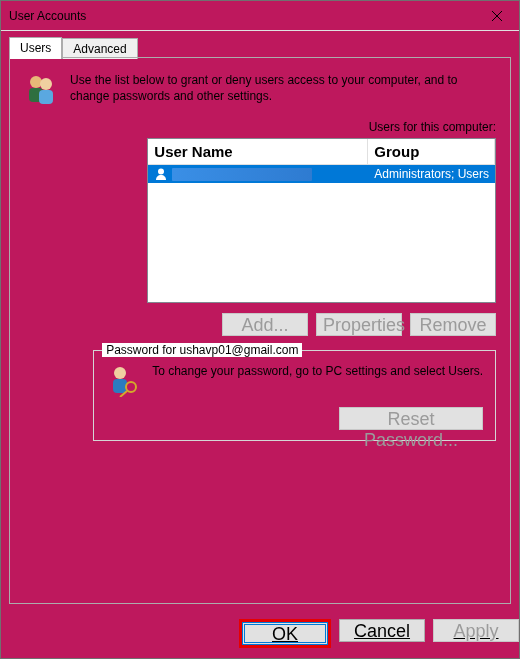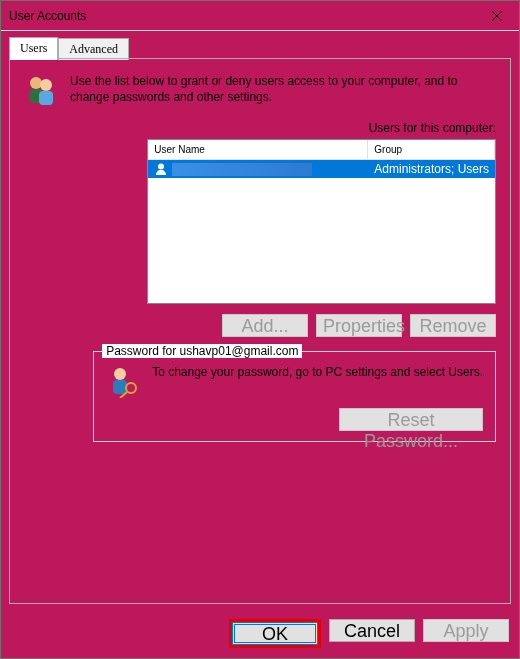--- a/index.html
+++ b/index.html
@@ -37,21 +37,20 @@
     justify-content: center;
     cursor: pointer;
   }
   .titlebar-close svg { width: 10px; height: 10px; }
   .tabstrip {
     display: flex;
     padding: 2px 8px 0 8px;
     gap: 0;
     position: relative;
     margin-top: 4px;
-    font-family: Liberation Serif, serif;
   }
   .tab {
     padding: 3px 10px;
     border: 1px solid #acacac;
     border-bottom: none;
     background: #fff;
     font-size: 12px;
     position: relative;
     cursor: pointer;
   }
@@ -104,21 +103,22 @@
   .group-label { margin-bottom: 4px; }
   .listview {
     border: 1px solid #828790;
     background: #fff;
     height: 165px;
   }
   .lv-header {
     display: flex;
     background: #fff;
     border-bottom: 1px solid #e0e0e0;
-    font-size: 10px;
+    font-size: 15px;
+    font-weight: bold;
   }
   .lv-col {
     padding: 4px 6px;
     border-right: 1px solid #e0e0e0;
   }
   .lv-col.c1 { width: 220px; }
   .lv-col.c2 { flex: 1; }
   .lv-row {
     display: flex;
     align-items: center;
@@ -186,21 +186,22 @@
     display: flex;
     gap: 12px;
     align-items: flex-start;
   }
   .pw-row svg { flex-shrink:0; }
   .pw-text { line-height: 1.35; }
   .bottom-buttons {
     display: flex;
     justify-content: flex-end;
     gap: 8px;
-    padding: 6px 10px 10px 10px;
+    padding: 6px 0 10px 10px;
+    text-decoration: underline;
   }
   .ok-highlight {
     border: 3px solid #e60000;
     display: inline-flex;
     padding: 0;
   }
   .btn.focused {
     border: 1px solid #0078d7;
     outline: 1px solid #0078d7;
     outline-offset: -3px;

